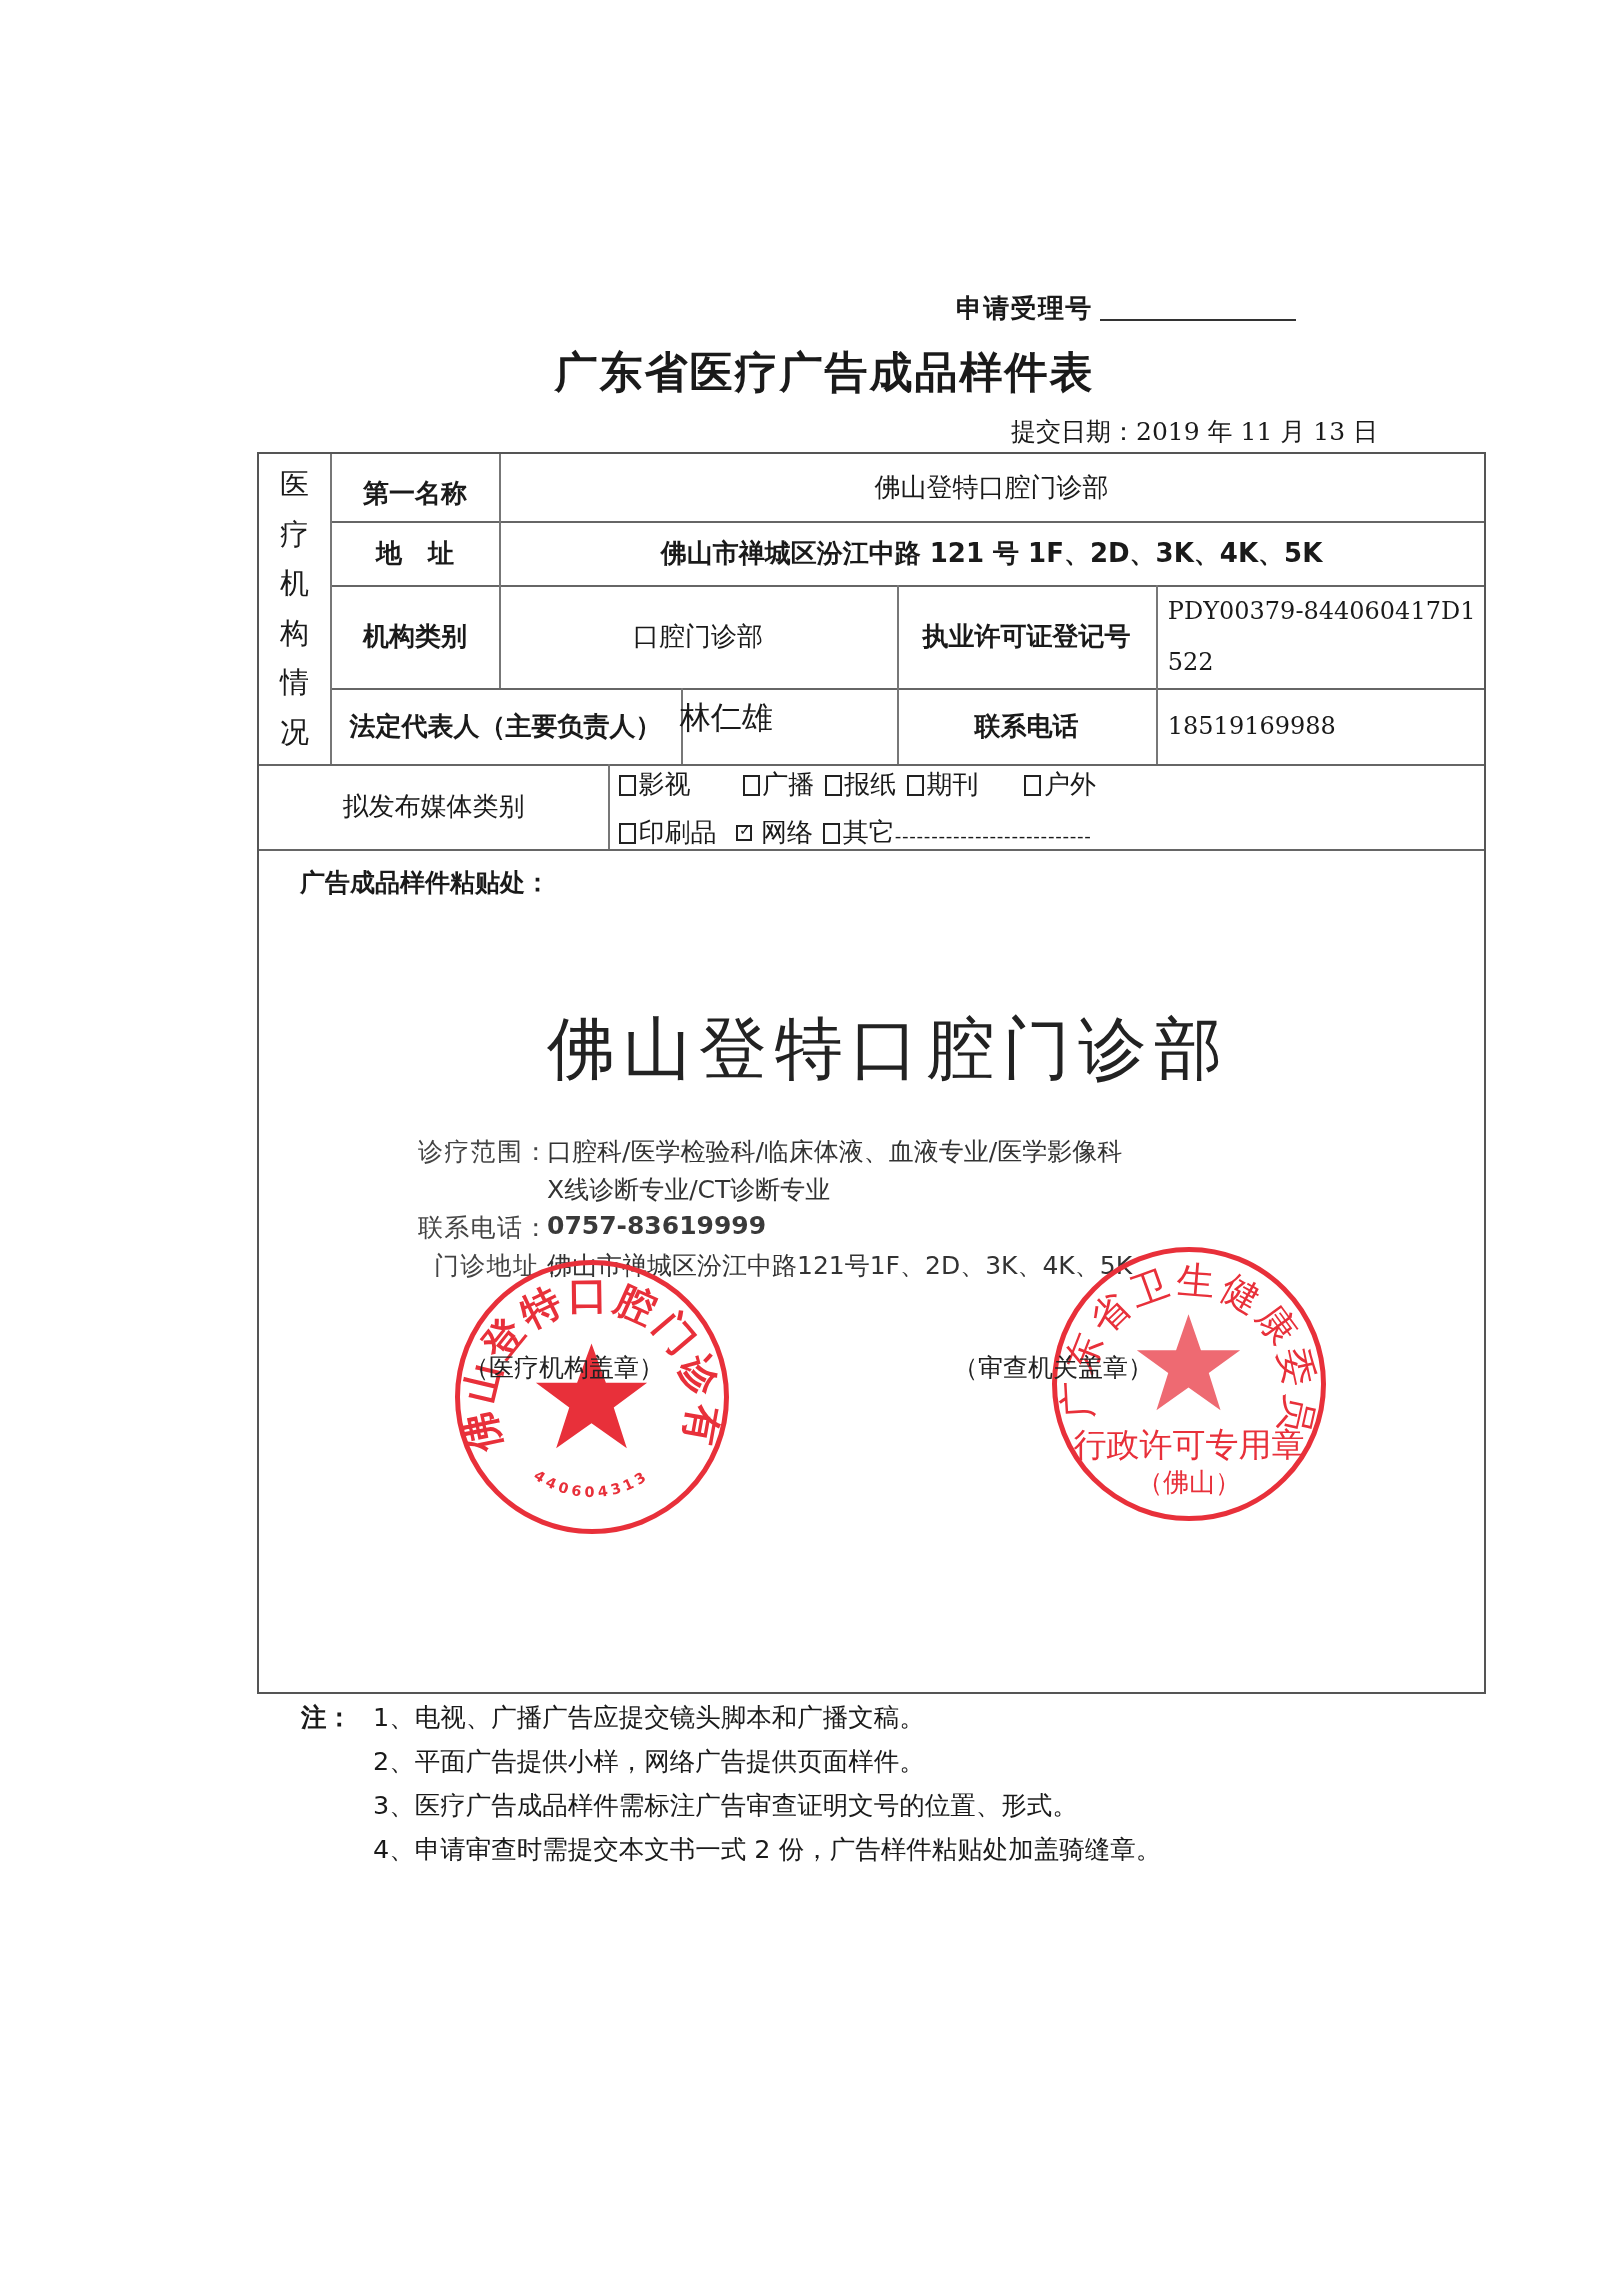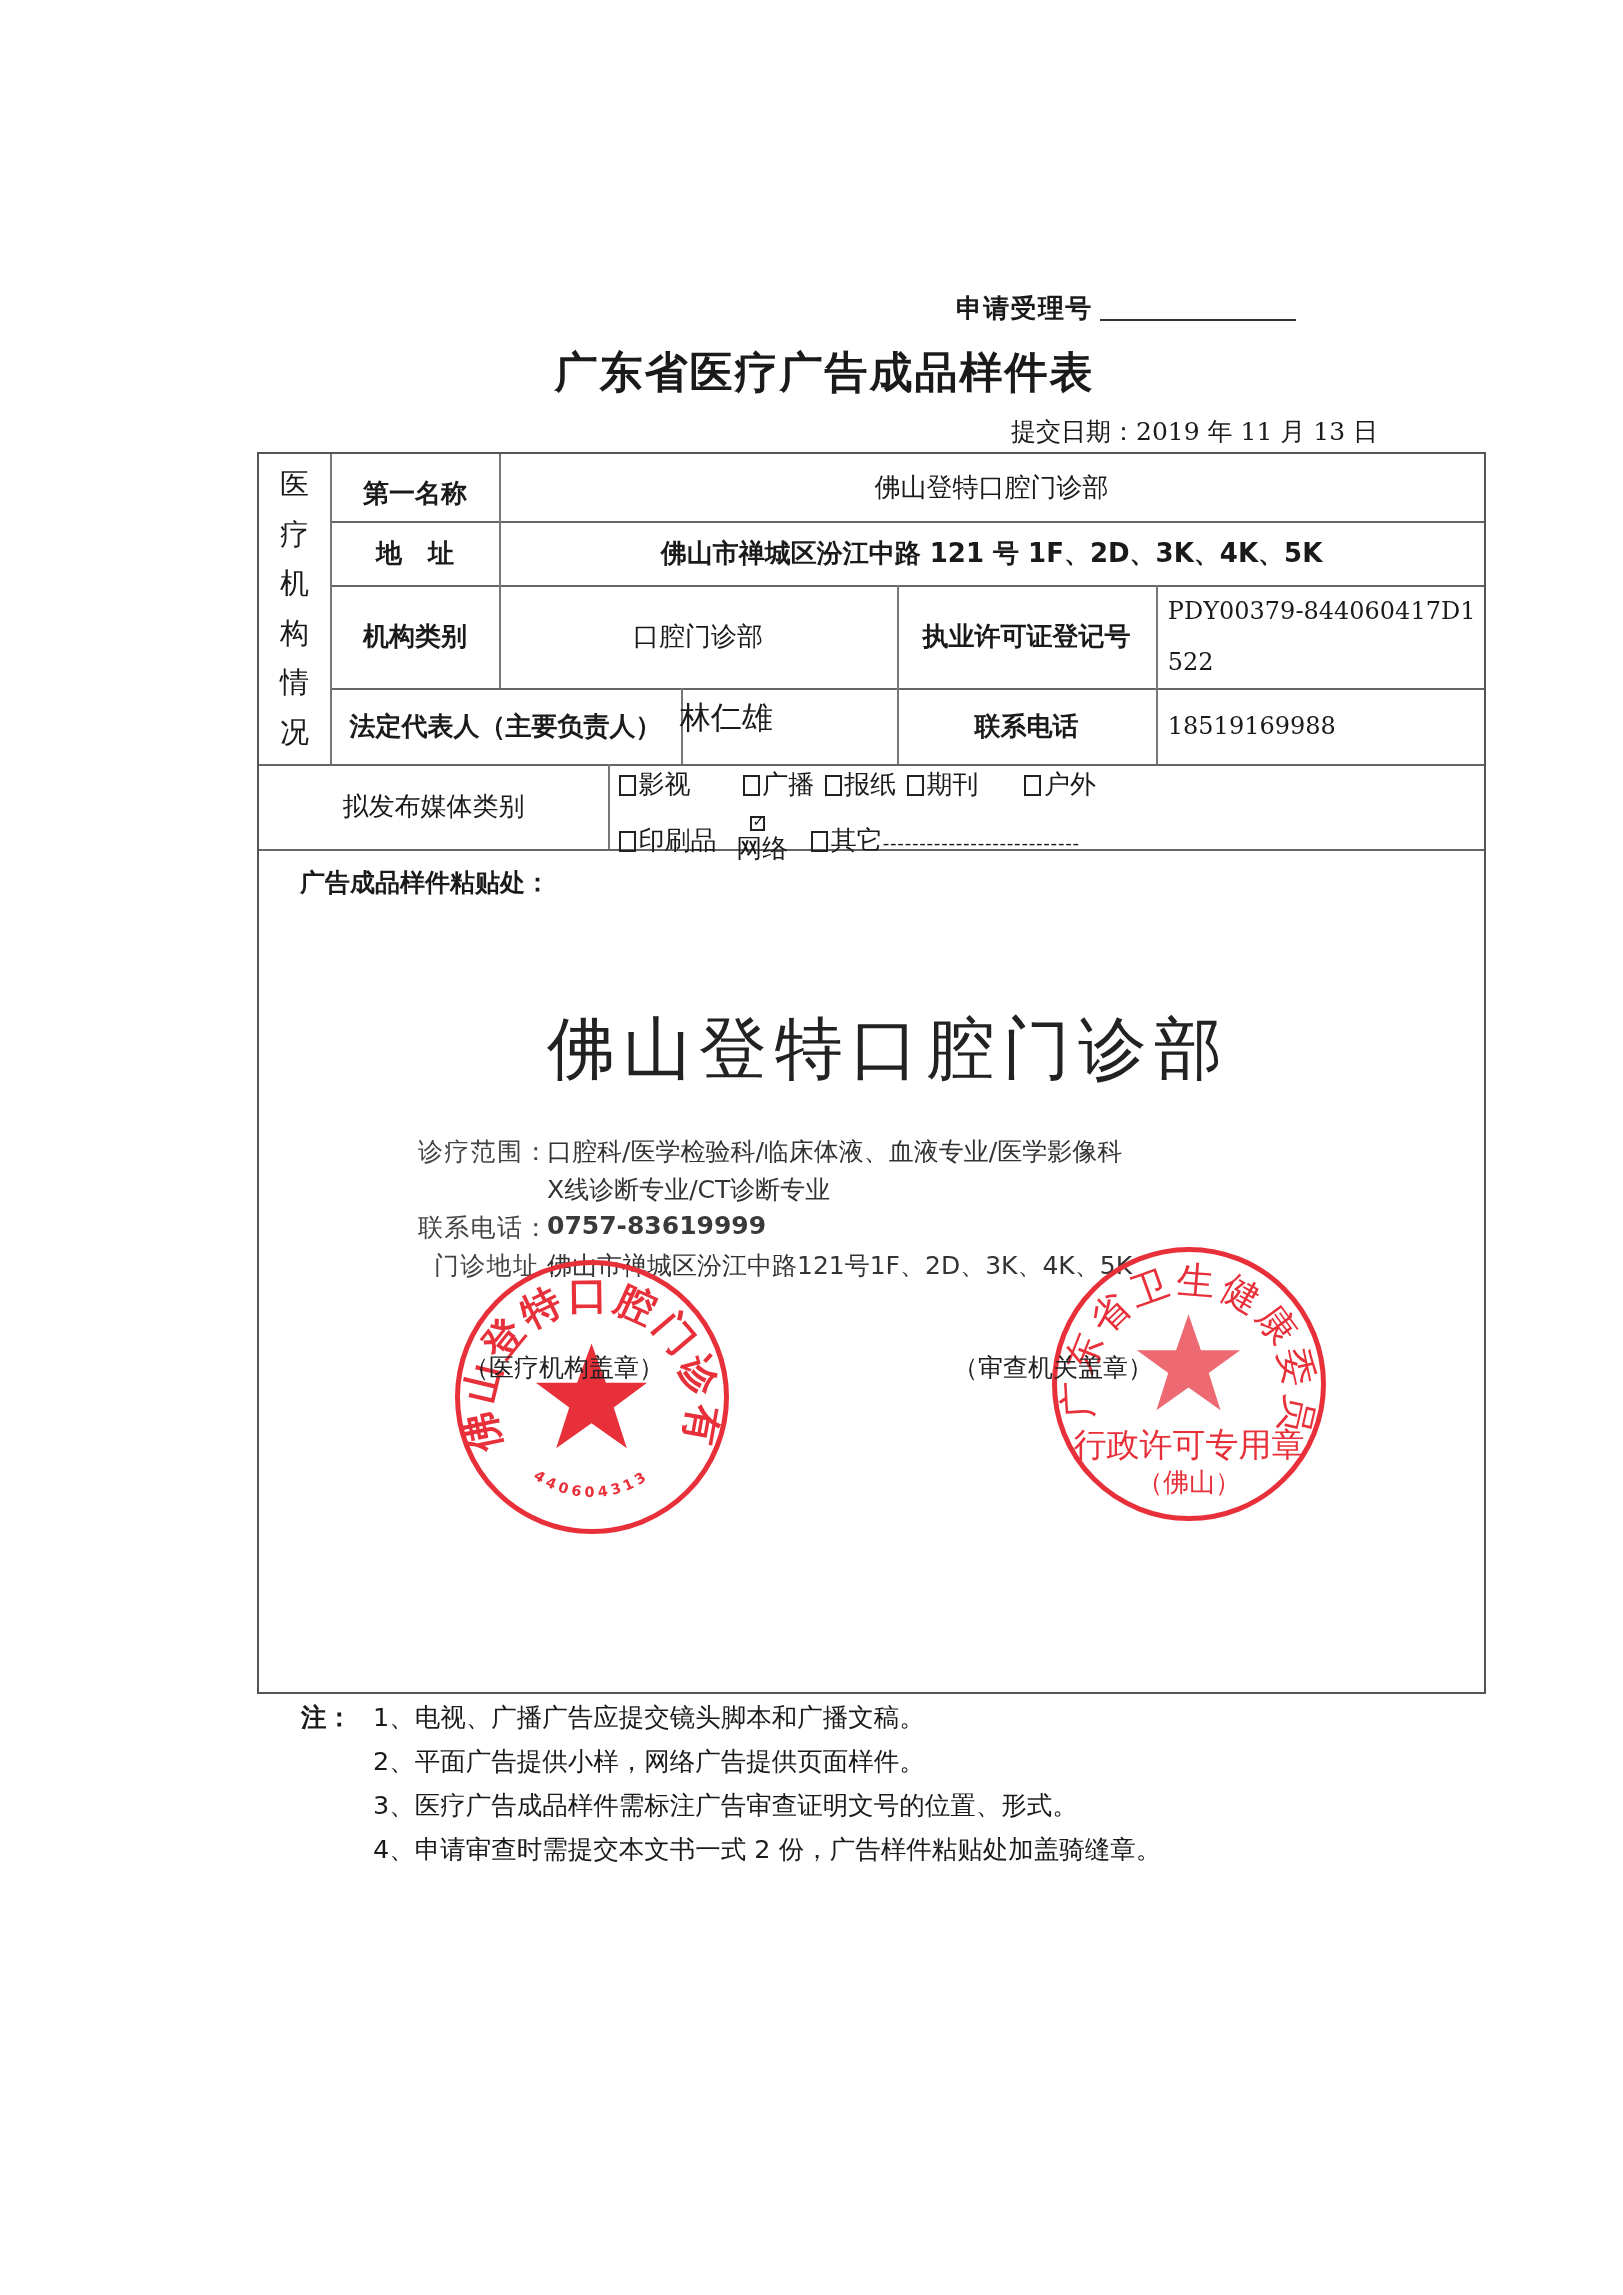--- a/index.html
+++ b/index.html
@@ -118,21 +118,21 @@
     <span class="media-opt">
         <span class="box"></span>
         <span>户外</span>
       </span>
   </div>
   <div class="media-row" style="left:360px; top:361px;">
     <span class="media-opt" style="margin-right:19.6px;">
         <span class="box"></span>
         <span>印刷品</span>
       </span>
-    <span class="media-opt" style="margin-right:23px;flex-direction:column;">
+    <span class="media-opt" style="margin-right:10px;">
         <span class="box checked"></span>
         <span>网络</span>
       </span>
     <span class="media-opt">
         <span class="box"></span>
         <span>其它</span>
         <span class="dashes">---------------------------</span>
       </span>
   </div>
 

